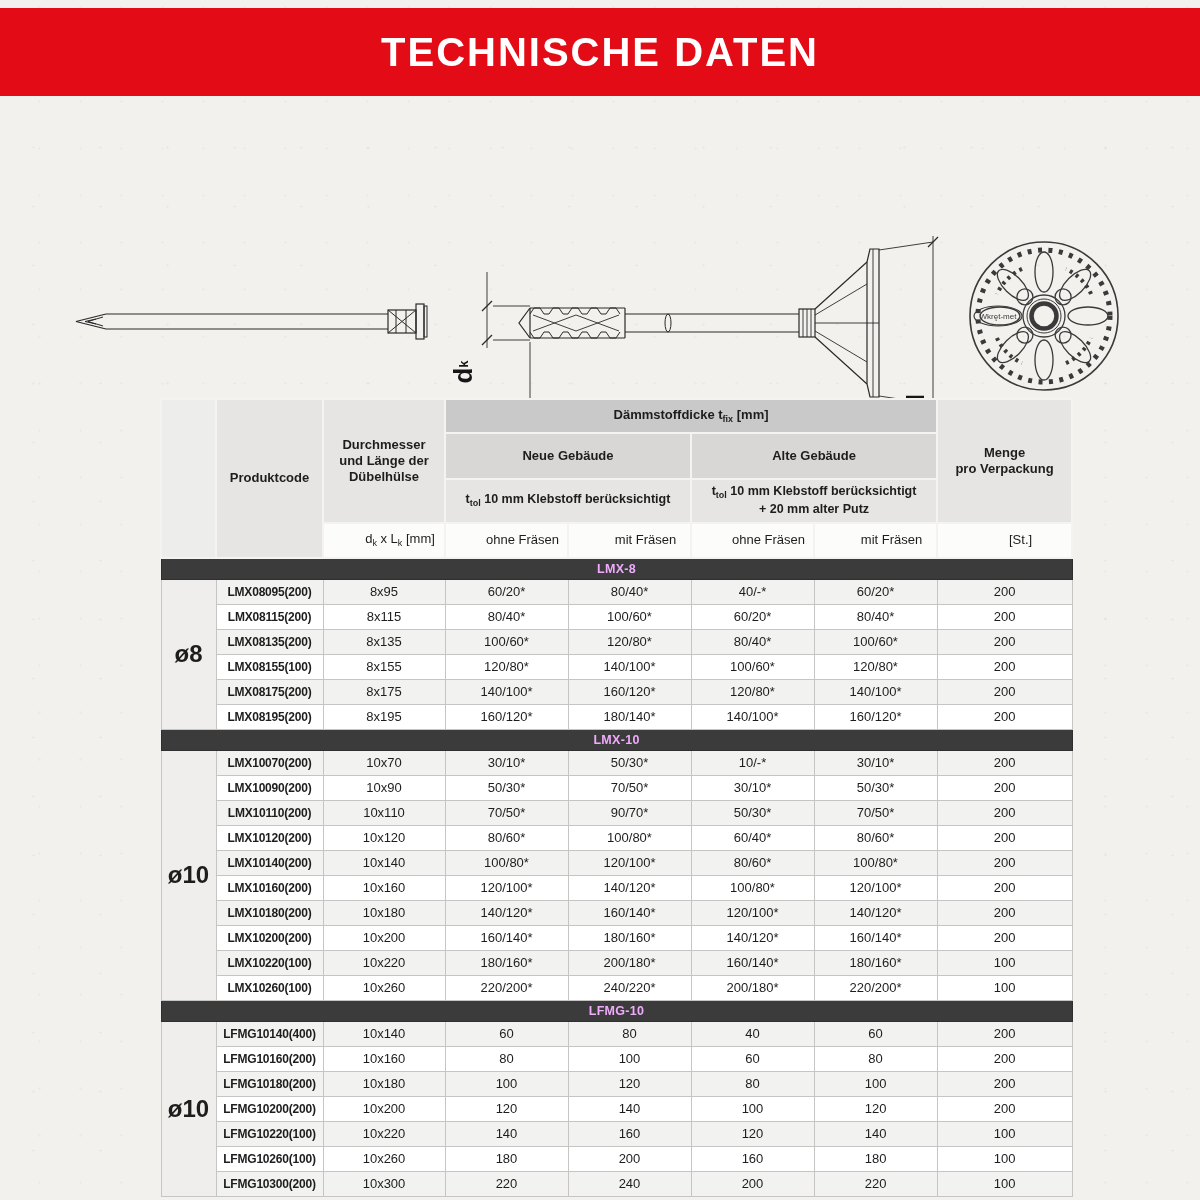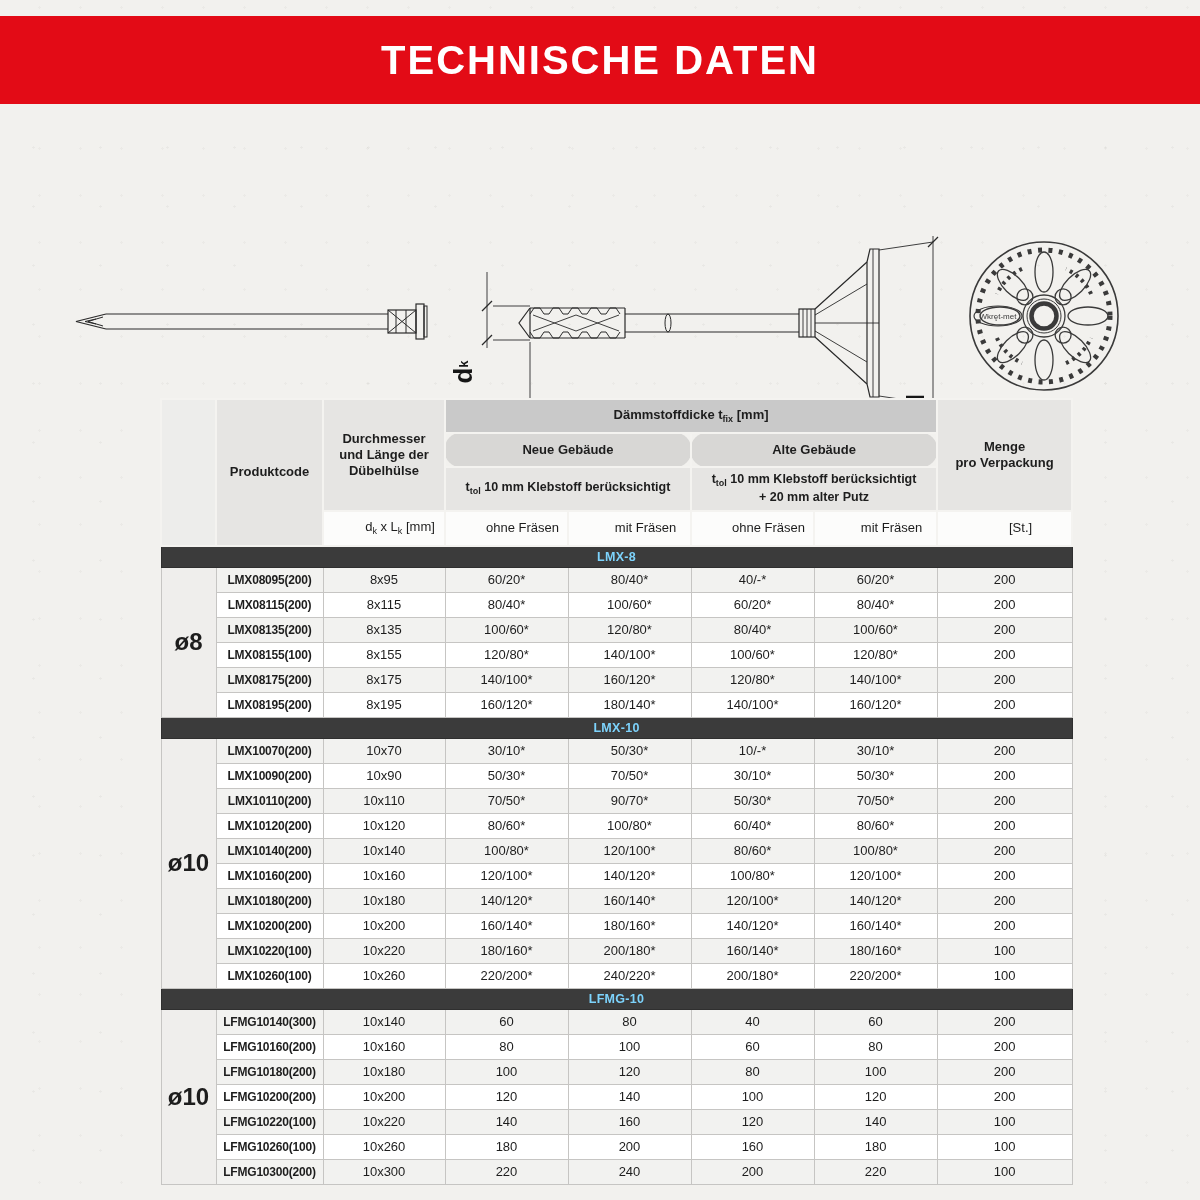--- a/index.html
+++ b/index.html
@@ -19,21 +19,21 @@
   *{margin:0;padding:0;box-sizing:border-box;}
   body{width:1200px;height:1200px;overflow:hidden;font-family:"Liberation Sans",sans-serif;color:var(--ink);}
   .page{position:relative;width:1200px;height:1200px;
     background-color:var(--paper);
     background-image:
       radial-gradient(rgba(60,55,45,.05) 1px, transparent 1.4px),
       radial-gradient(rgba(60,55,45,.04) 1px, transparent 1.3px);
     background-size:67px 59px,41px 47px;
     background-position:0 0,19px 31px;}
   
-  .banner{position:absolute;left:0;top:16px;width:1200px;height:88px;background:var(--red);
+  .banner{position:absolute;left:0;top:8px;width:1200px;height:88px;background:var(--red);
     display:flex;align-items:center;justify-content:center;}
   .banner h1{color:#fff;font-size:40px;font-weight:bold;letter-spacing:2px;}
   
   .drawings{position:absolute;left:0;top:88px;width:1164px;height:310px;}
   .drawings svg{position:absolute;overflow:visible;}
   .svg-nail{left:70px;top:212px;}
   .svg-dowel{left:455px;top:148px;}
   .svg-disc{left:965px;top:150px;}
   .dim-label{position:absolute;font-weight:bold;color:#161616;white-space:nowrap;
     display:flex;align-items:center;justify-content:center;}
@@ -43,32 +43,32 @@
   .lbl-Dk{left:893px;top:302px;width:44px;height:34px;transform:rotate(90deg);}
   .lbl-Lk{left:660px;top:415px;width:80px;height:36px;}
   .lbl-Lk .main{font-size:30px;}
   .lbl-Lk sub{font-size:15px;}
   
   .table-wrap{position:absolute;left:160px;top:398px;}
   table{border-collapse:collapse;table-layout:fixed;width:911px;}
   th,td{text-align:center;vertical-align:middle;overflow:hidden;}
   thead th{border:2px solid var(--hsep);font-weight:bold;font-size:13px;line-height:1.25;}
   thead .hr1 th{height:34px;}
-  thead .hr2 th{height:34px;border-radius:15px;}
+  thead .hr2 th{height:46px;}
   thead .hr3 th{height:44px;}
   thead .hr4 th{height:35px;padding-left:32px;}
   th.corner{background:#ededeb;}
   th.g1{background:var(--g1);margin-left:38px;}
   th.g2{background:var(--g2);}
   th.g3{background:var(--g3);}
   th.w{background:#fcfcfb;font-weight:normal;font-size:13px;}
   thead sub{font-size:9px;vertical-align:-0.35em;}
   th.note{font-size:12.5px;}
   tbody td{border:1px solid var(--bline);font-size:13px;height:25px;}
-  tr.section-row td{background:var(--bar);color:#7dd3fc;font-weight:bold;font-size:12.5px;
+  tr.section-row td{background:var(--bar);color:#f0abfc;font-weight:bold;font-size:12.5px;
     height:21px;border:1px solid #2f2f2f;letter-spacing:.3px;}
   td.code-cell{font-weight:bold;font-size:12px;letter-spacing:-0.2px;}
   td.size-cell{background:var(--sizebg);font-weight:bold;font-size:24px;}
   tr.row-odd td{background:var(--rowodd);}
   tr.row-even td{background:var(--roweven);}
   tr.row-odd td.size-cell, tr.row-even td.size-cell{background:var(--sizebg);}
 </style>
 </head>
 <body>
 
@@ -383,21 +383,21 @@
             <td>240/220*</td>
             <td>200/180*</td>
             <td>220/200*</td>
             <td>100</td>
           </tr>
           <tr class="section-row">
             <td colspan="8">LFMG-10</td>
           </tr>
           <tr class="row-odd">
             <td rowspan="7" class="size-cell">ø10</td>
-            <td class="code-cell">LFMG10140(300)</td>
+            <td class="code-cell">LFMG10140(400)</td>
             <td>10x140</td>
             <td>60</td>
             <td>80</td>
             <td>40</td>
             <td>60</td>
             <td>200</td>
           </tr>
           <tr class="row-even">
             <td class="code-cell">LFMG10160(200)</td>
             <td>10x160</td>

